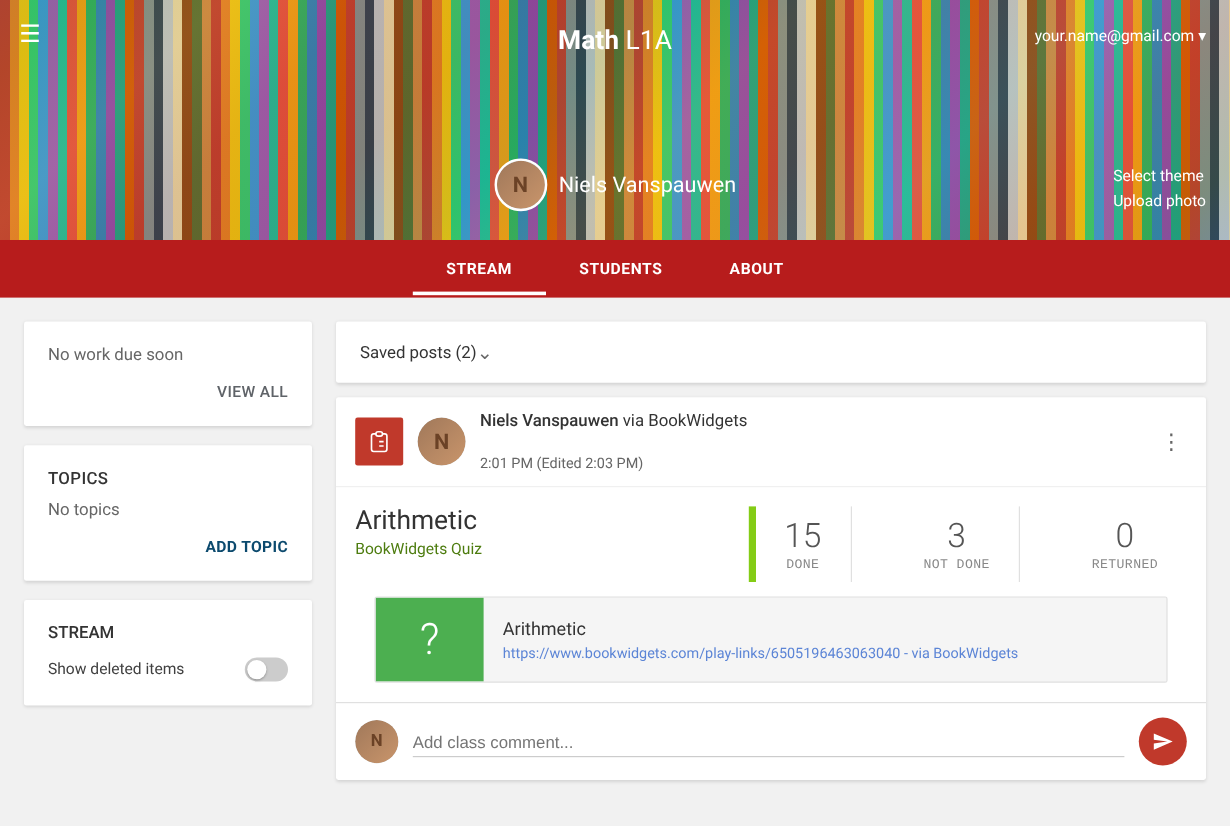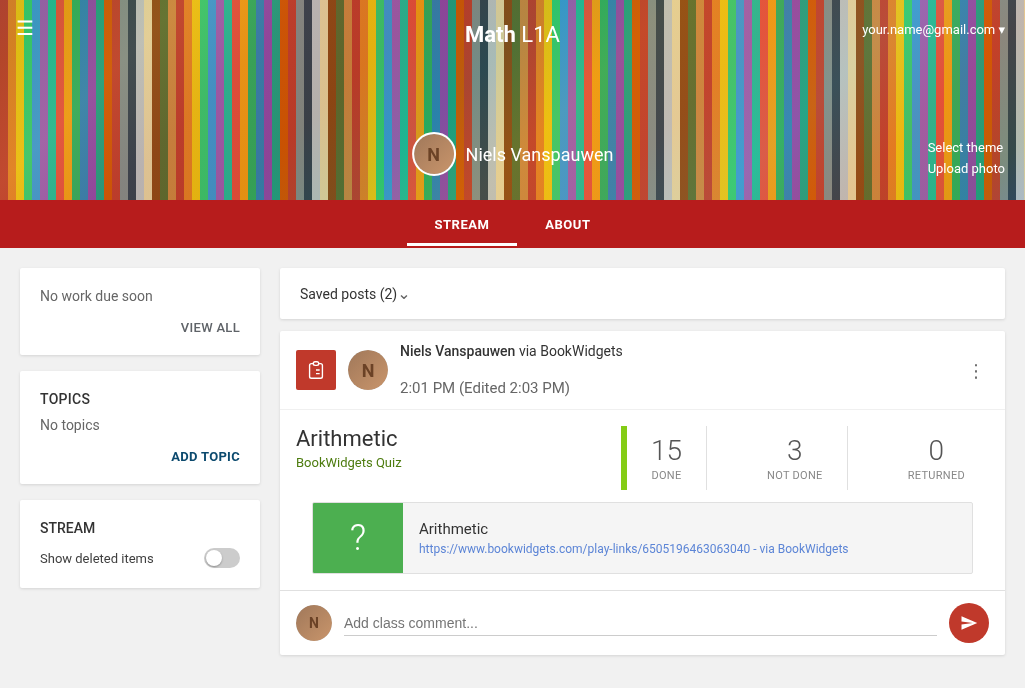--- a/index.html
+++ b/index.html
@@ -308,21 +308,21 @@
     }
     .post-meta {
       flex: 1;
     }
     .post-author {
       font-size: 14px;
       color: #333;
     }
     .post-author-name { font-weight: 500; }
     .post-time {
-      font-size: 15px;
+      font-size: 12px;
       color: #666;
       margin-top: 20px;
     }
     .post-more-icon {
       color: #666;
       font-size: 18px;
       cursor: pointer;
       padding: 4px;
     }
 
@@ -365,20 +365,21 @@
     .post-stat-number {
       font-size: 28px;
       font-weight: 300;
       color: #555;
     }
     .post-stat-label {
       font-size: 11px;
       color: #888;
       letter-spacing: 0.3px;
       margin-top: 2px;
+      font-family: Liberation Mono, monospace;
     }
 
     
     .widget-preview {
       margin: 12px 16px 0 16px;
       background: #f5f5f5;
       border: 1px solid #e0e0e0;
       border-radius: 2px;
       display: flex;
       align-items: center;
@@ -489,20 +490,21 @@
     </div>
     <div class="header-theme-options">
       <a>Select theme</a>
       <a>Upload photo</a>
     </div>
   </div>
 </header>
 
 <nav class="nav-bar">
   <div class="nav-tab active">STREAM</div>
+  <div class="nav-tab">STUDENTS</div>
   <div class="nav-tab">ABOUT</div>
 </nav>
 
 <div class="main-content">
 
   <aside class="sidebar">
 
     <div class="sidebar-card">
       <div class="sidebar-no-work">No work due soon</div>
       <a class="sidebar-view-all">VIEW ALL</a>

